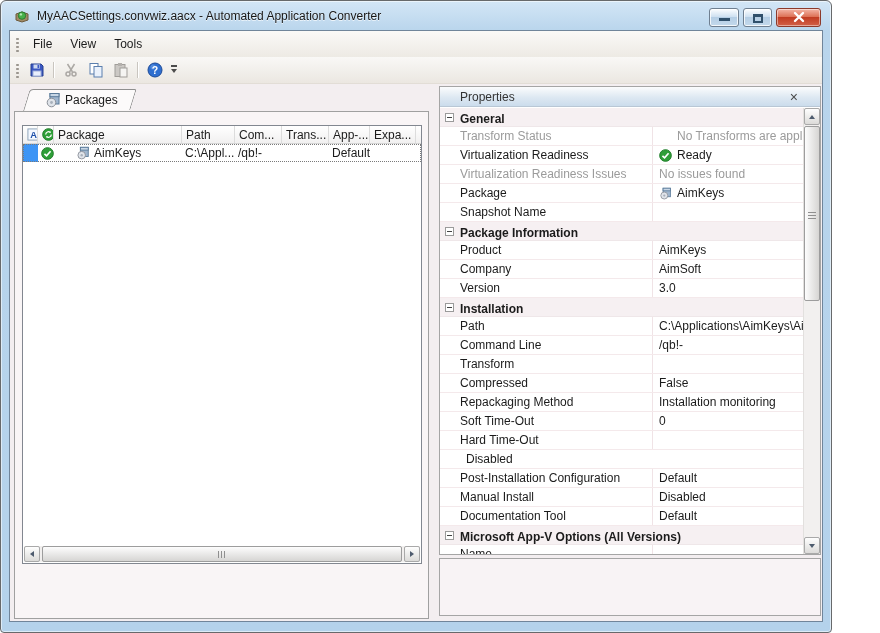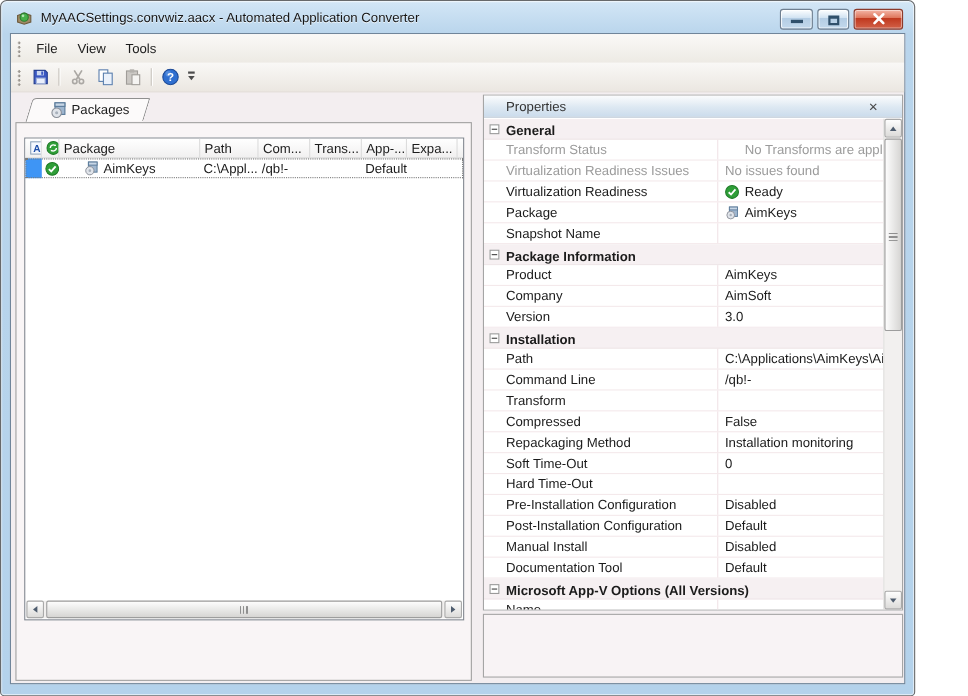--- a/index.html
+++ b/index.html
@@ -308,35 +308,35 @@
                 <span class="minusbox"></span>
                 <span>General</span>
               </div>
               <div class="prow">
                 <div class="plabel muted">Transform Status</div>
                 <div class="pvalue indent">
                   <span class="muted">No Transforms are applied.</span>
                 </div>
               </div>
               <div class="prow">
-                <div class="plabel muted">Virtualization Readiness Issues</div>
-                <div class="pvalue">
-                  <span class="muted">No issues found</span>
-                </div>
-              </div>
-              <div class="prow">
                 <div class="plabel">Virtualization Readiness</div>
                 <div class="pvalue">
                   <span class="vico">
                     <svg width="13" height="13" viewBox="0 0 14 14">
                       <circle cx="7" cy="7" r="6.3" fill="#2f9e38" stroke="#1d7a26"></circle>
                       <path d="M3.7 7.3 L6 9.5 L10.3 4.5" stroke="#ffffff" stroke-width="1.8" fill="none"></path>
                     </svg>
                   </span>
                   <span class="">Ready</span>
+                </div>
+              </div>
+              <div class="prow">
+                <div class="plabel muted">Virtualization Readiness Issues</div>
+                <div class="pvalue">
+                  <span class="muted">No issues found</span>
                 </div>
               </div>
               <div class="prow">
                 <div class="plabel">Package</div>
                 <div class="pvalue">
                   <span class="vico">
                     <svg width="13" height="13" viewBox="0 0 16 16">
                       <rect x="5" y="1.5" width="9" height="10.5" fill="#9fb6cf" stroke="#5a7a99"></rect>
                       <rect x="5" y="1.5" width="9" height="3.2" fill="#c7d6e6" stroke="#5a7a99"></rect>
                       <circle cx="6.5" cy="10.5" r="4.3" fill="#e0e4ea" stroke="#8a8f98"></circle>
@@ -411,21 +411,20 @@
               <div class="prow">
                 <div class="plabel">Soft Time-Out</div>
                 <div class="pvalue">
                   <span class="">0</span>
                 </div>
               </div>
               <div class="prow">
                 <div class="plabel">Hard Time-Out</div>
               </div>
               <div class="prow">
-                <div class="plabel">Pre-Installation Configuration</div>
                 <div class="pvalue">
                   <span class="">Disabled</span>
                 </div>
               </div>
               <div class="prow">
                 <div class="plabel">Post-Installation Configuration</div>
                 <div class="pvalue">
                   <span class="">Default</span>
                 </div>
               </div>

